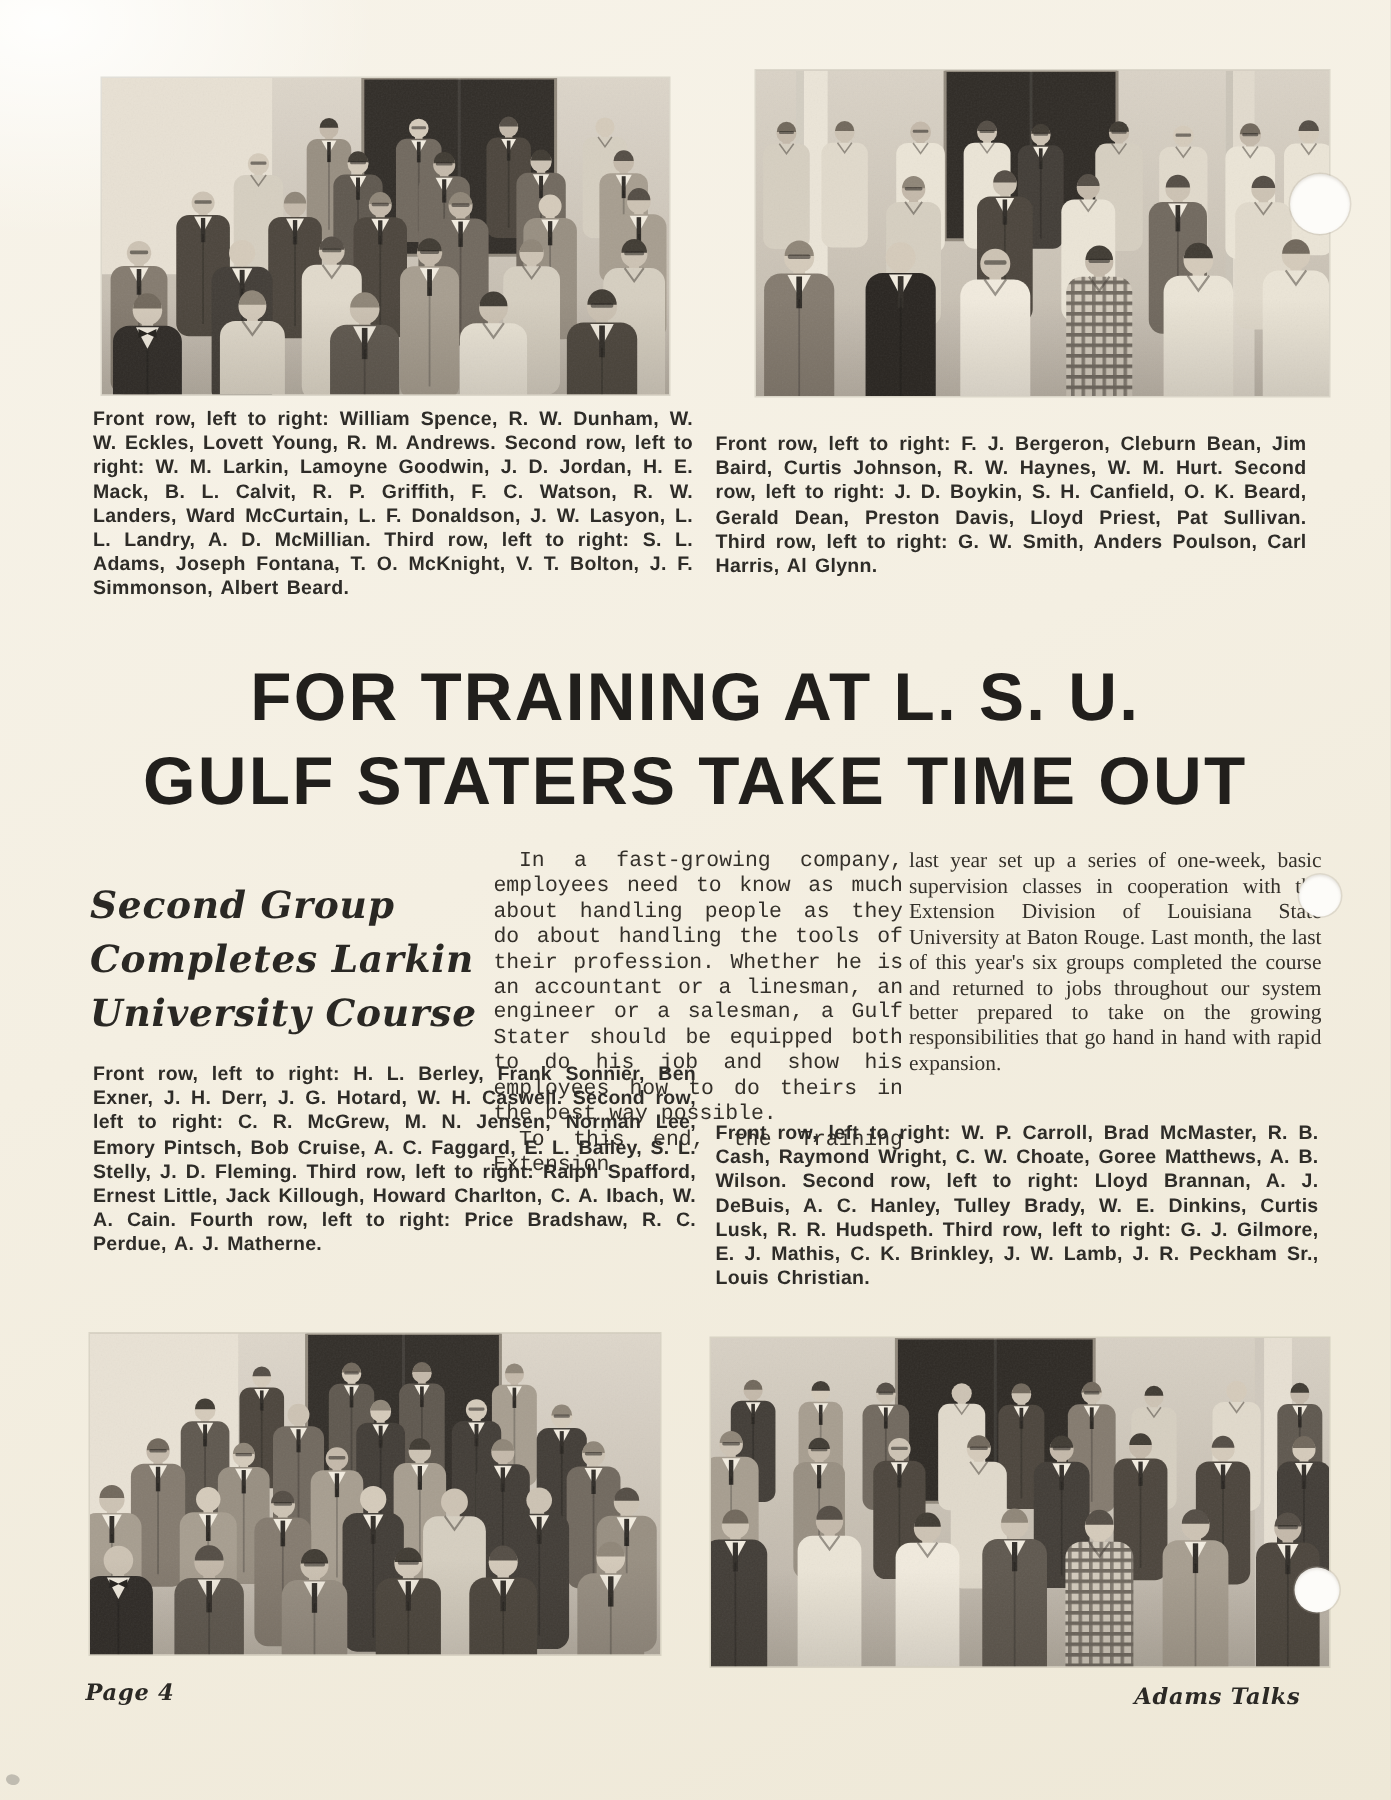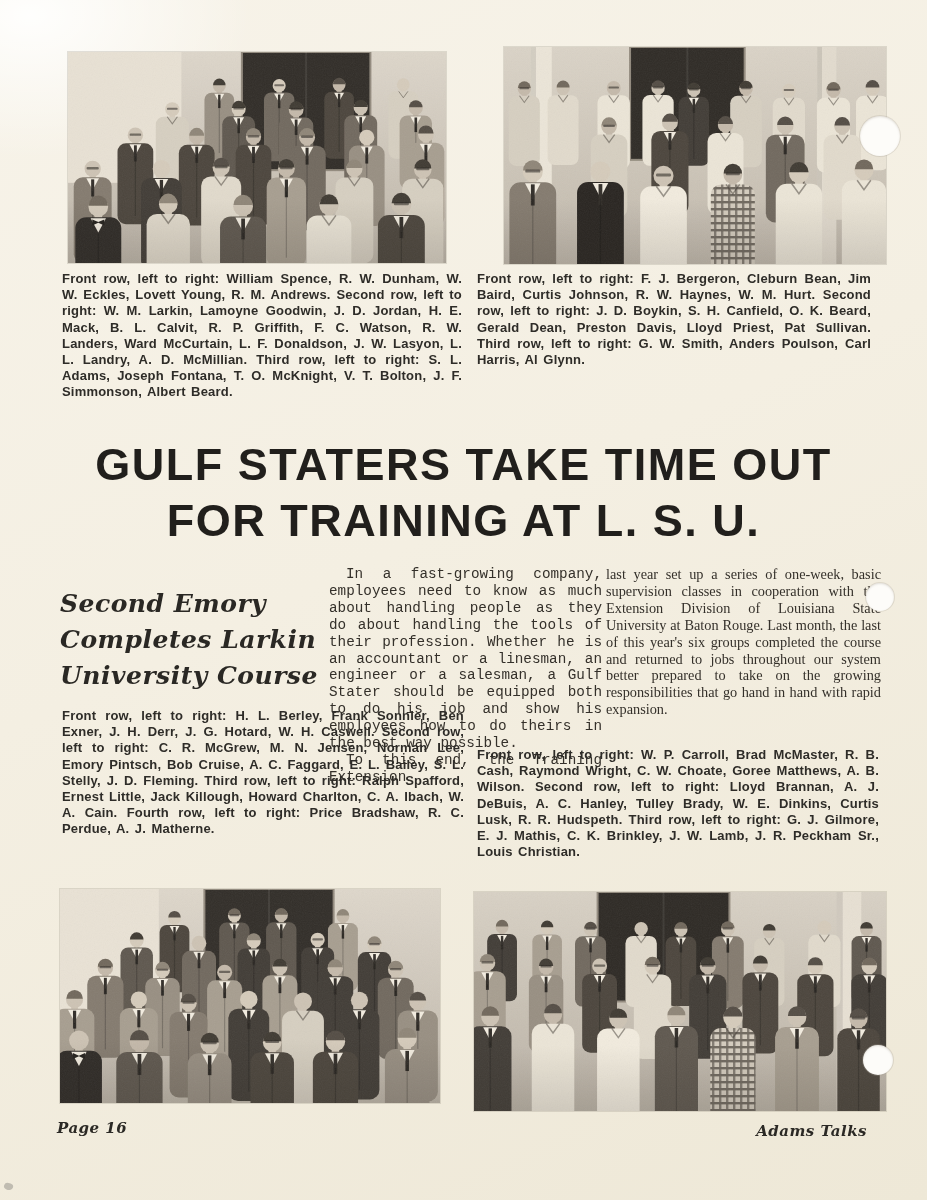--- a/index.html
+++ b/index.html
@@ -19,21 +19,21 @@
   #photo-tr{left:504px;top:47px;width:382px;height:217px;}
   #photo-bl{left:60px;top:889px;width:380px;height:214px;}
   #photo-br{left:474px;top:892px;width:412px;height:219px;}
   .photo svg{display:block;width:100%;height:100%;}
   .caption{
     position:absolute;margin:0;
     font:700 13px/16.2px "Liberation Sans",sans-serif;
     color:#2e2c28;text-align:justify;letter-spacing:0.2px;word-spacing:1.6px;
   }
   #cap1{left:62px;top:271px;width:400px;}
-  #cap2{left:477px;top:271px;width:394px;}
+  #cap2{left:477px;top:288px;width:394px;}
   #cap3{left:62px;top:708px;width:402px;}
   #cap4{left:477px;top:747px;width:402px;}
   .headline{
     position:absolute;left:0;top:437px;width:100%;margin:0;
     text-align:center;font:700 45px/56px "Liberation Sans",sans-serif;
     color:#211f1c;letter-spacing:1.5px;
   }
   .headline span{display:block;}
   .subhead{
     position:absolute;left:60px;top:586px;margin:0;
@@ -430,26 +430,26 @@
         <path d="M 350.7705193465307 122.19720187947647 A 9.204601227332676 9.77395800428109 0 0 1 369.179721801196 122.19720187947647 Z" fill="#6c6459"></path>
         <rect width="382" height="217" filter="url(#grain22)" opacity="0.5"></rect>
         <rect width="382" height="217" fill="url(#vig22)"></rect>
       </svg>
     </div>
 
   <p class="caption" id="cap1">Front row, left to right: William Spence, R. W. Dunham, W. W. Eckles, Lovett Young, R. M. Andrews. Second row, left to right: W. M. Larkin, Lamoyne Goodwin, J. D. Jordan, H. E. Mack, B. L. Calvit, R. P. Griffith, F. C. Watson, R. W. Landers, Ward McCurtain, L. F. Donaldson, J. W. Lasyon, L. L. Landry, A. D. McMillian. Third row, left to right: S. L. Adams, Joseph Fontana, T. O. McKnight, V. T. Bolton, J. F. Simmonson, Albert Beard.</p>
   <p class="caption" id="cap2">Front row, left to right: F. J. Bergeron, Cleburn Bean, Jim Baird, Curtis Johnson, R. W. Haynes, W. M. Hurt. Second row, left to right: J. D. Boykin, S. H. Canfield, O. K. Beard, Gerald Dean, Preston Davis, Lloyd Priest, Pat Sullivan. Third row, left to right: G. W. Smith, Anders Poulson, Carl Harris, Al Glynn.</p>
 
   <h1 class="headline">
+    <span>FOR TRAINING AT L. S. U.</span>
     <span>GULF STATERS TAKE TIME OUT</span>
-    <span>FOR TRAINING AT L. S. U.</span>
   </h1>
 
   <h2 class="subhead">
-    <span>Second Emory</span>
+    <span>Second Group</span>
     <span>Completes Larkin</span>
     <span>University Course</span>
   </h2>
 
   <div class="bodycol" id="colA">
     <p>In a fast-growing company, employees need to know as much about handling people as they do about handling the tools of their profession. Whether he is an accountant or a linesman, an engineer or a salesman, a Gulf Stater should be equipped both to do his job and show his employees how to do theirs in the best way possible.</p>
     <p>To this end, the Training Extension</p>
   </div>
   <div class="bodycol" id="colB">
     <p class="noindent">last year set up a series of one-week, basic supervision classes in cooperation with the Extension Division of Louisiana State University at Baton Rouge. Last month, the last of this year's six groups completed the course and returned to jobs throughout our system better prepared to take on the growing responsibilities that go hand in hand with rapid expansion.</p>
@@ -874,21 +874,21 @@
         <rect x="382.83225996213724" y="138.25355697938804" width="3.4327073601123406" height="19.182776424157197" fill="#2c2824"></rect>
         <line x1="384.5486136421934" y1="151.39785415635424" x2="384.5486136421934" y2="222.57605088809544" stroke="rgba(0,0,0,0.22)" stroke-width="1.2"></line>
         <circle cx="384.5486136421934" cy="126.71264975789933" r="9.086578306179726" fill="#bfb6aa"></circle>
         <path d="M 375.7346326851991 125.62226036115776 A 8.813980956994333 9.359175655365119 0 0 1 393.36259459918773 125.62226036115776 Z" fill="#4f4942"></path>
         <rect x="377.7336799125586" y="124.71360253053979" width="13.62986745926959" height="2.725973491853918" rx="1.0903893967415672" fill="rgba(30,26,22,0.55)"></rect>
         <rect width="412" height="219" filter="url(#grain44)" opacity="0.5"></rect>
         <rect width="412" height="219" fill="url(#vig44)"></rect>
       </svg>
     </div>
 
-  <p class="footer-label" id="footer-left">Page 16</p>
+  <p class="footer-label" id="footer-left">Page 4</p>
   <p class="footer-label" id="footer-right">Adams Talks</p>
 
   <div class="hole" id="hole1"></div>
   <div class="hole" id="hole2"></div>
   <div class="hole" id="hole3"></div>
   <div class="speck"></div>
 
 </div>
 
 </body></html>

